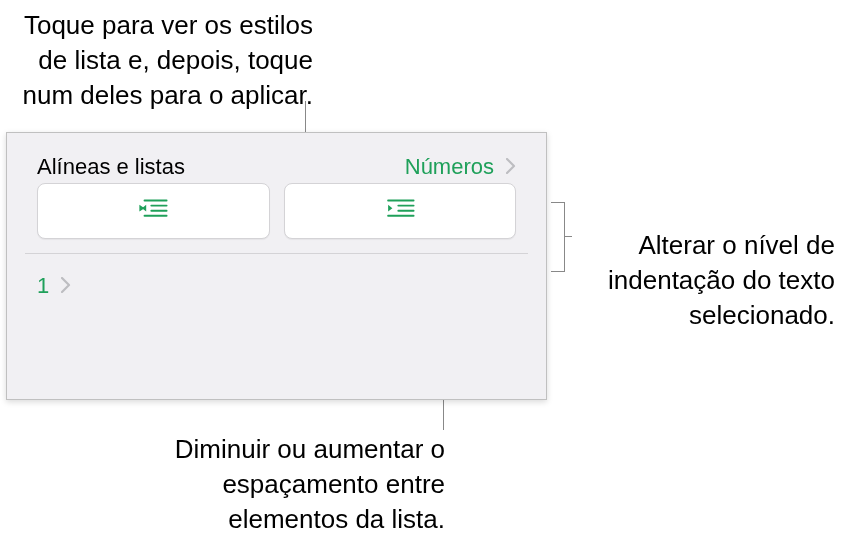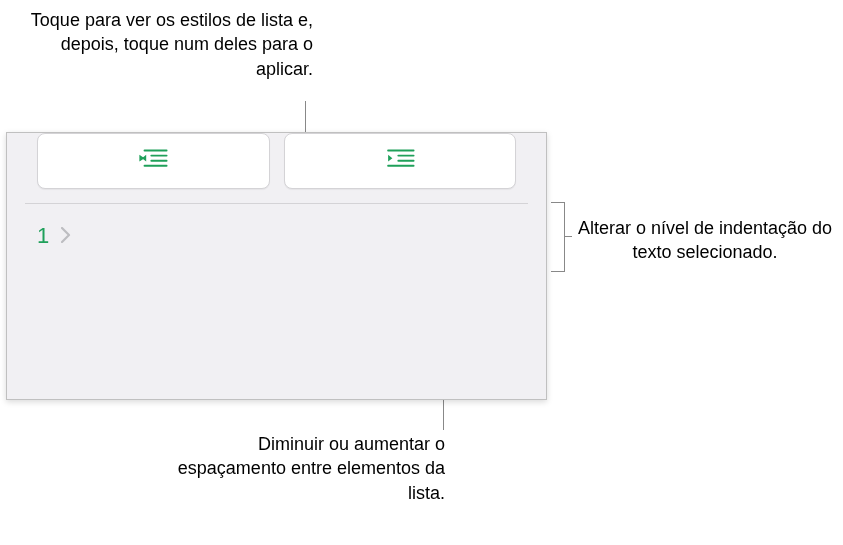--- a/index.html
+++ b/index.html
@@ -9,35 +9,35 @@
     }
     body {
       font-family: -apple-system, BlinkMacSystemFont, "Helvetica Neue", Arial, sans-serif;
       background: #ffffff;
       width: 843px;
       height: 545px;
       position: relative;
     }
     .annotation {
       position: absolute;
-      font-size: 18px;
+      font-size: 26px;
       line-height: 1.35;
       color: #000;
     }
     .annotation-top {
       top: 8px;
       left: 8px;
       width: 305px;
       text-align: right;
     }
     .annotation-right {
-      top: 216px;
+      top: 228px;
       left: 575px;
       width: 260px;
-      text-align: center;
+      text-align: right;
     }
     .annotation-bottom {
       top: 432px;
       left: 170px;
       width: 275px;
       text-align: right;
     }
     .callout-line {
       position: absolute;
       background: #888;
@@ -153,20 +153,31 @@
 <div class="annotation annotation-bottom">Diminuir ou aumentar o espaçamento entre elementos da lista.</div>
 
 <div class="callout-line line-top"></div>
 <div class="callout-line line-bottom"></div>
 <div class="bracket-right"></div>
 <div class="bracket-stem"></div>
 
 <div class="panel-wrapper">
   <div class="panel-inner">
 
+    <div class="row row-bullets">
+      <span class="row-label">Alíneas e listas</span>
+      <span class="row-value">
+        <span>Números</span>
+        <span class="chevron">
+          <svg width="10" height="16" viewBox="0 0 10 16">
+              <path d="M1 1 L8 8 L1 15" stroke="#bdbdc1" stroke-width="2.2" fill="none" stroke-linecap="round" stroke-linejoin="round"></path>
+            </svg>
+        </span>
+      </span>
+    </div>
 
     <div class="indent-row">
       <div class="indent-button">
         <span>
           <svg viewBox="0 0 40 28">
             <line x1="10" y1="4" x2="36" y2="4" stroke="#1fa05a" stroke-width="2.2" stroke-linecap="round"></line>
             <line x1="18" y1="10" x2="36" y2="10" stroke="#1fa05a" stroke-width="2.2" stroke-linecap="round"></line>
             <line x1="18" y1="16" x2="36" y2="16" stroke="#1fa05a" stroke-width="2.2" stroke-linecap="round"></line>
             <line x1="10" y1="22" x2="36" y2="22" stroke="#1fa05a" stroke-width="2.2" stroke-linecap="round"></line>
             <path d="M12 13 L6 9 L6 17 Z" fill="#1fa05a" transform="translate(-2,0)"></path>

